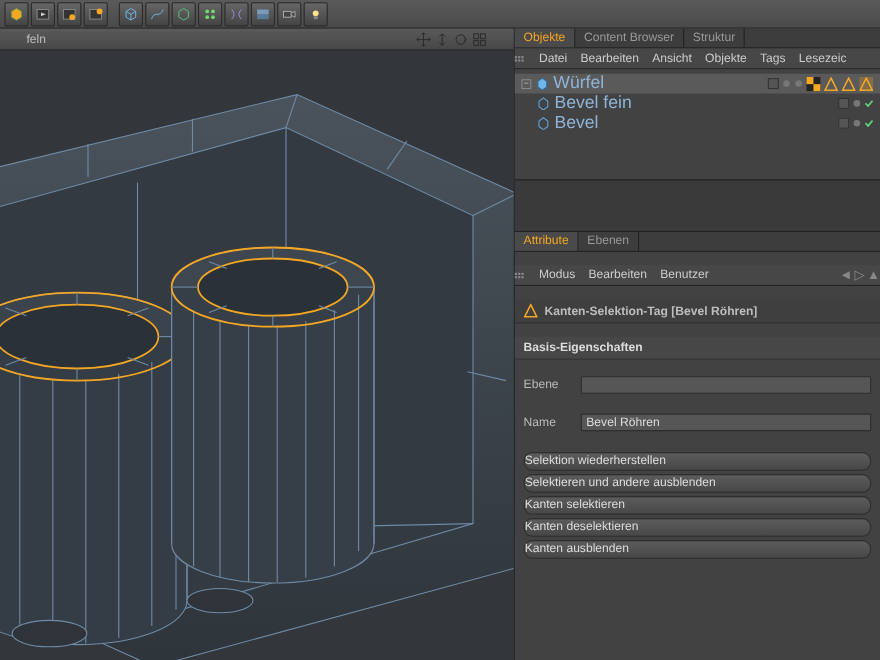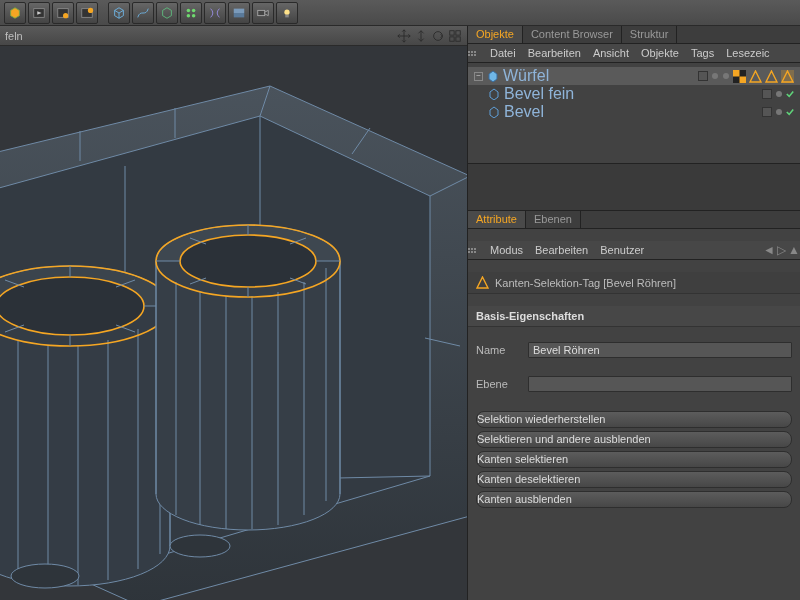--- a/index.html
+++ b/index.html
@@ -7,21 +7,21 @@
 
   
   .toolbar { height: 26px; background: linear-gradient(#5a5a5a,#4a4a4a); display: flex; align-items: center; padding: 0 4px; gap: 2px; border-bottom:1px solid #2a2a2a;}
   .tbtn { width: 22px; height: 22px; border:1px solid #2a2a2a; border-radius:2px; background: linear-gradient(#666,#444); display:flex; align-items:center; justify-content:center; }
   .tbtn svg { width:14px; height:14px; }
   .tsep { width: 6px; }
 
   
   .layout { display:flex; height: calc(600px - 26px); }
   .viewport { width: 467px; height: 100%; background:#33363a; position:relative; overflow:hidden; }
-  .vp-header { height:20px; background:linear-gradient(#5a5a5a,#474747); border-bottom:1px solid #2a2a2a; display:flex; align-items:center; padding:0 5px; justify-content:space-between; }
+  .vp-header { height:20px; background:linear-gradient(#5a5a5a,#474747); border-bottom:1px solid #2a2a2a; display:flex; align-items:center; padding:0 24px; justify-content:space-between; }
   .vp-header-right { display:flex; gap:3px; }
   .vp-header .micon { width:14px; height:14px; fill:#2a2a2a; }
 
   .right { flex:1; display:flex; flex-direction:column; background:#424242; border-left:1px solid #222; }
 
   
   .tabs { display:flex; height:18px; background:#3d3d3d; border-bottom:1px solid #222; }
   .tab { padding:2px 8px; border-right:1px solid #222; color:#999; font-size:11px; cursor:default;}
   .tab.active { background:#4a4a4a; color:#f5a623; }
   .menubar { display:flex; gap:12px; padding:3px 0; background:#474747; border-bottom:1px solid #222; font-size:11px; color:#ccc; height:19px; align-items:center;}
@@ -40,21 +40,21 @@
   .chk { width:8px; height:8px; }
   .tri { width:13px; height:13px; }
 
   
   .gap { height:48px; background:#3a3a3a; border-top:1px solid #222; border-bottom:1px solid #222; }
 
   
   .attr { display:flex; flex-direction:column; flex:1;gap:12px; }
   .attr .tabs { }
   .attr .menubar { }
-  .attr-titlebar { display:flex; align-items:center; gap:6px; padding:4px 8px; background:#3f3f3f; border-bottom:1px solid #333; }
+  .attr-titlebar { display:flex; align-items:center; gap:6px; padding:4px 8px; background:#3f3f3f; border-bottom:1px solid #333;font-weight:bold; }
   .attr-section-head { background:#474747; color:#ddd; font-weight:bold; padding:4px 8px; border-bottom:1px solid #333; }
   .field-row { display:flex; align-items:center; padding:3px 8px; gap:6px; }
   .field-label { width:46px; text-align:left; color:#bbb; font-size:11px; }
   .field-input { flex:1; height:16px; background:#565656; border:1px solid #2e2e2e; border-radius:1px; color:#ddd; font-size:11px; padding:0 4px; }
   .attr-buttons { padding:4px 8px; display:flex; flex-direction:column; gap:3px; }
   .attr-btn { height:17px; border:1px solid #2e2e2e; border-radius:8px; background:linear-gradient(#5c5c5c,#474747); color:#ddd; font-size:11px; text-align:left; line-height:15px; }
   .navarrows { margin-left:auto; display:flex; gap:2px; align-items:center;}
   .navarrows span{ font-size:12px; color:#888;}
 
   
@@ -369,26 +369,26 @@
         </div>
       </div>
       <div class="attr-titlebar">
         <svg class="tri" viewBox="0 0 13 13">
             <polygon points="6.5,1 12,12 1,12" fill="none" stroke="#f5a623" stroke-width="1.4"></polygon>
           </svg>
         <span>Kanten-Selektion-Tag [Bevel Röhren]</span>
       </div>
       <div class="attr-section-head">Basis-Eigenschaften</div>
       <div class="field-row">
+        <span class="field-label">Ebene</span>
+        <input class="field-input" value="" style="">
+      </div>
+      <div class="field-row">
         <span class="field-label">Name</span>
         <input class="field-input" value="Bevel Röhren" style="">
-      </div>
-      <div class="field-row">
-        <span class="field-label">Ebene</span>
-        <input class="field-input" value="" style="">
       </div>
       <div class="attr-buttons">
         <div class="attr-btn">Selektion wiederherstellen</div>
         <div class="attr-btn">Selektieren und andere ausblenden</div>
         <div class="attr-btn">Kanten selektieren</div>
         <div class="attr-btn">Kanten deselektieren</div>
         <div class="attr-btn">Kanten ausblenden</div>
       </div>
     </div>
   </div>

